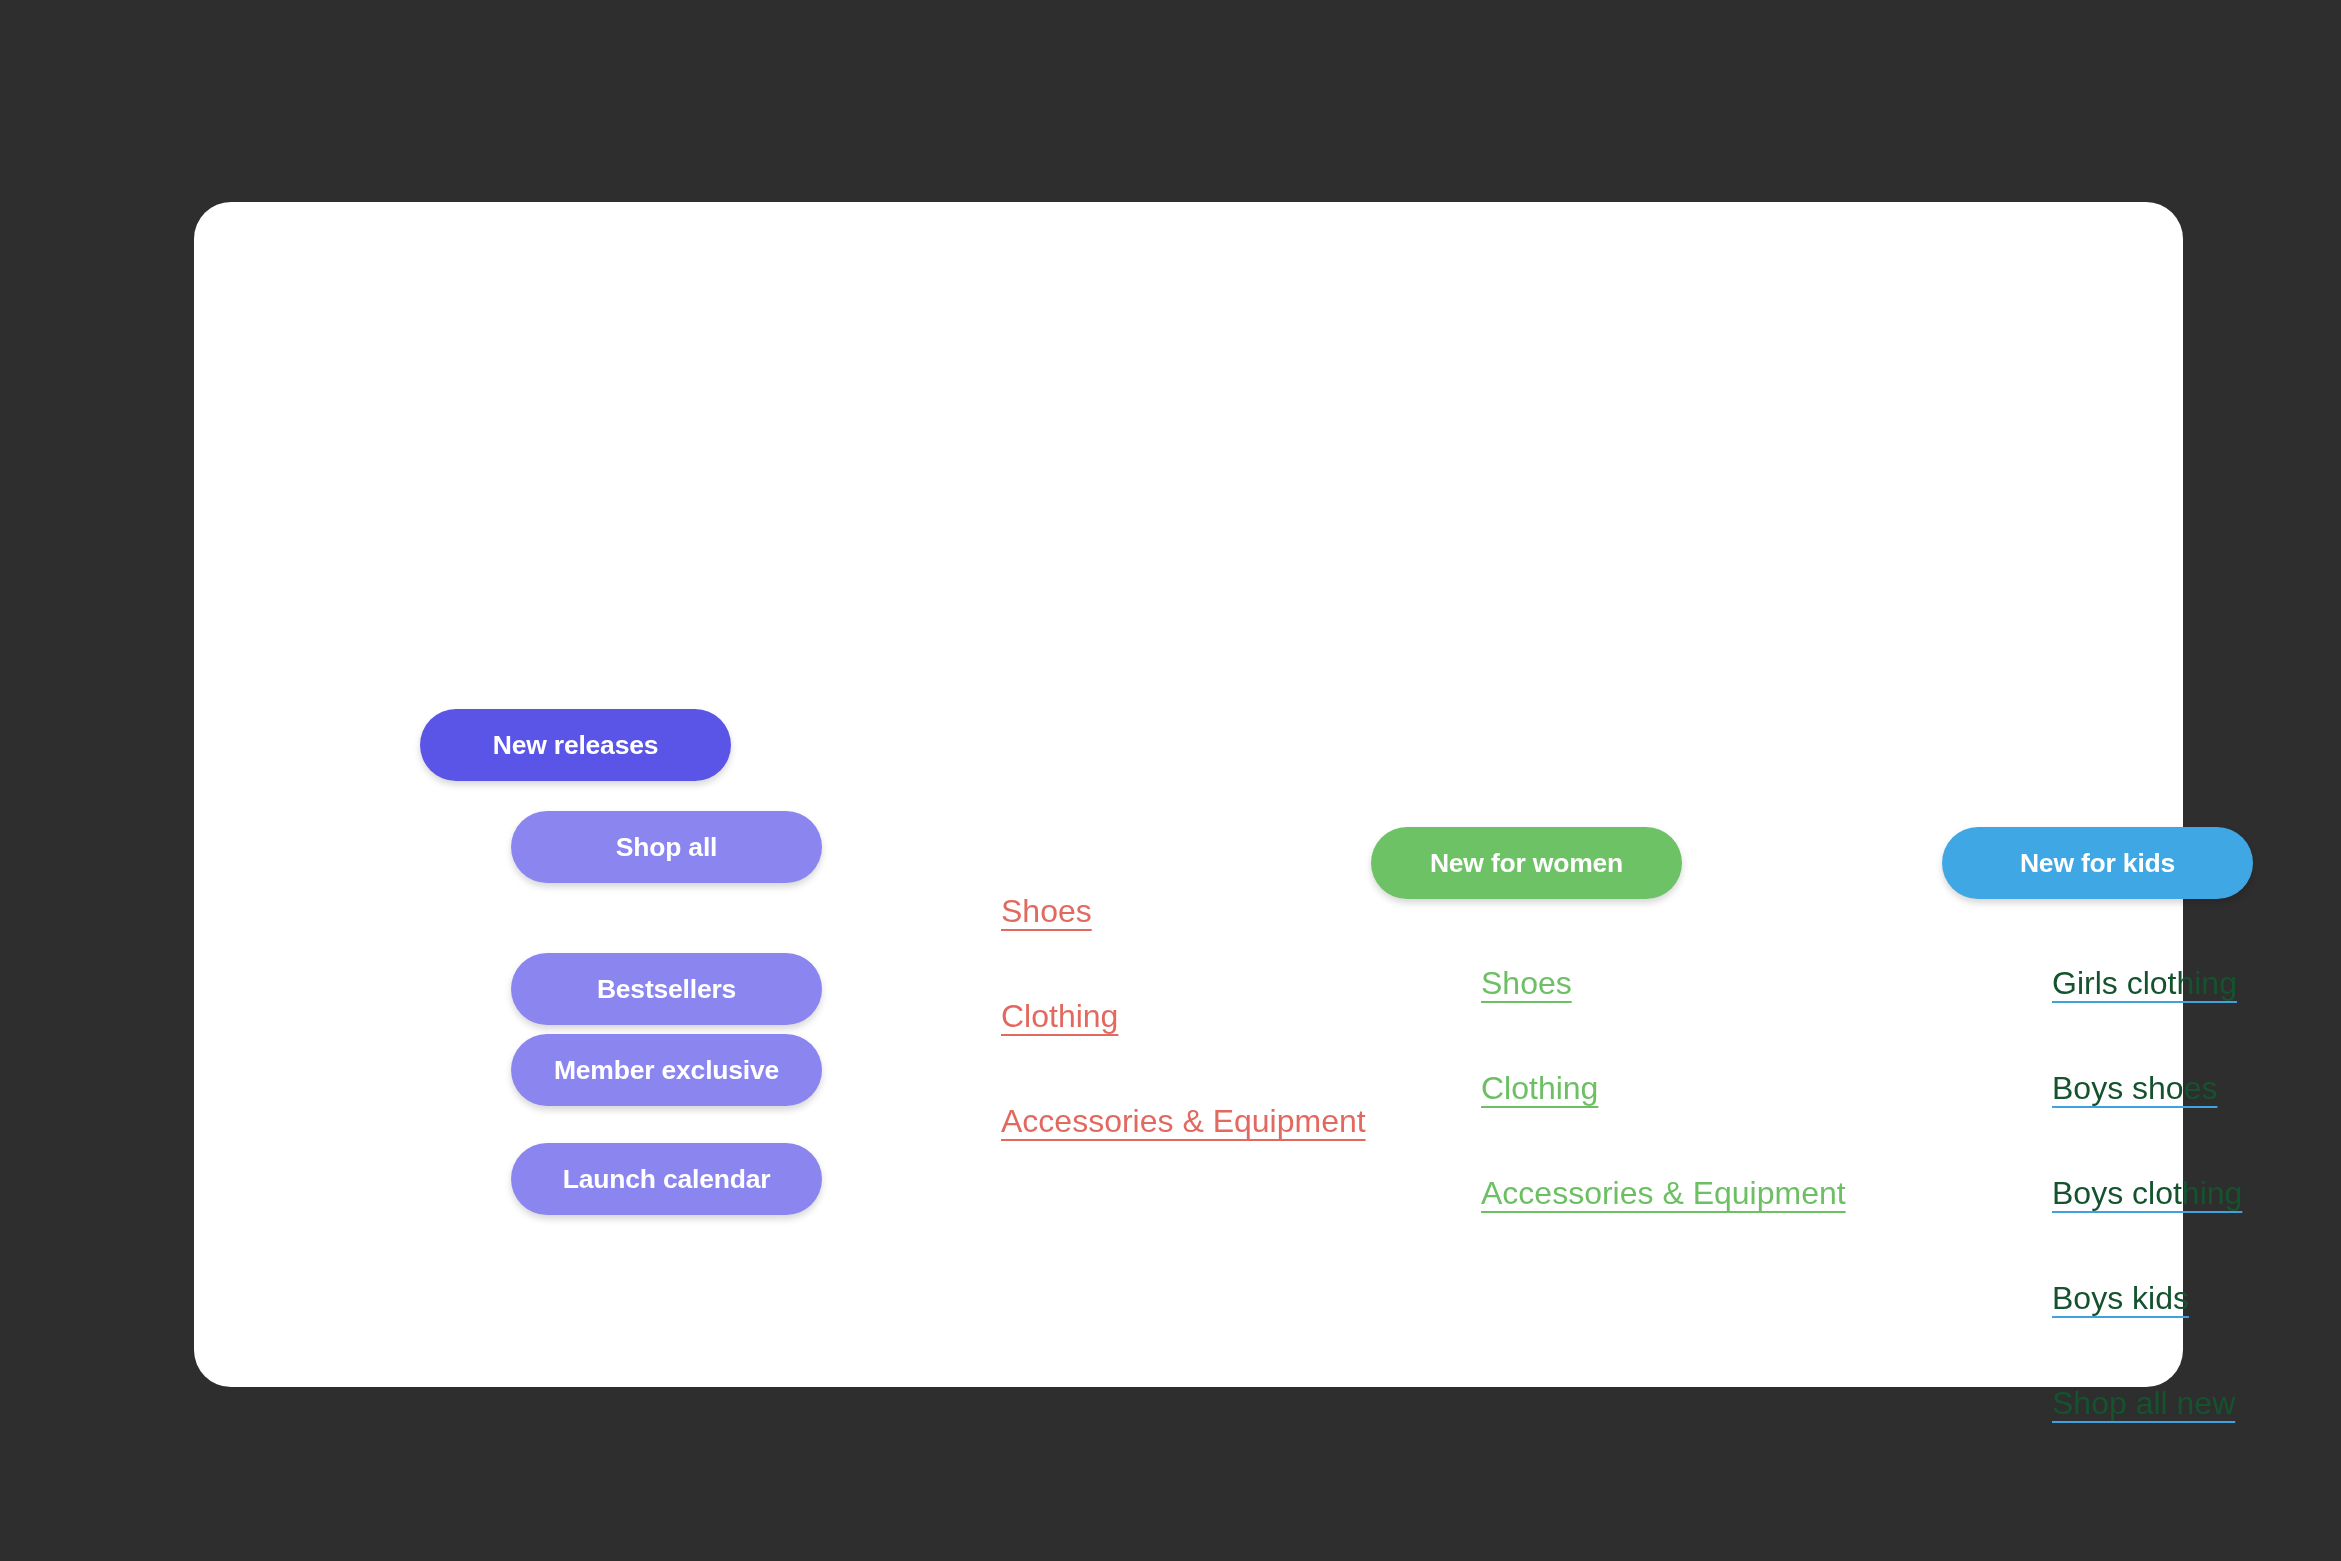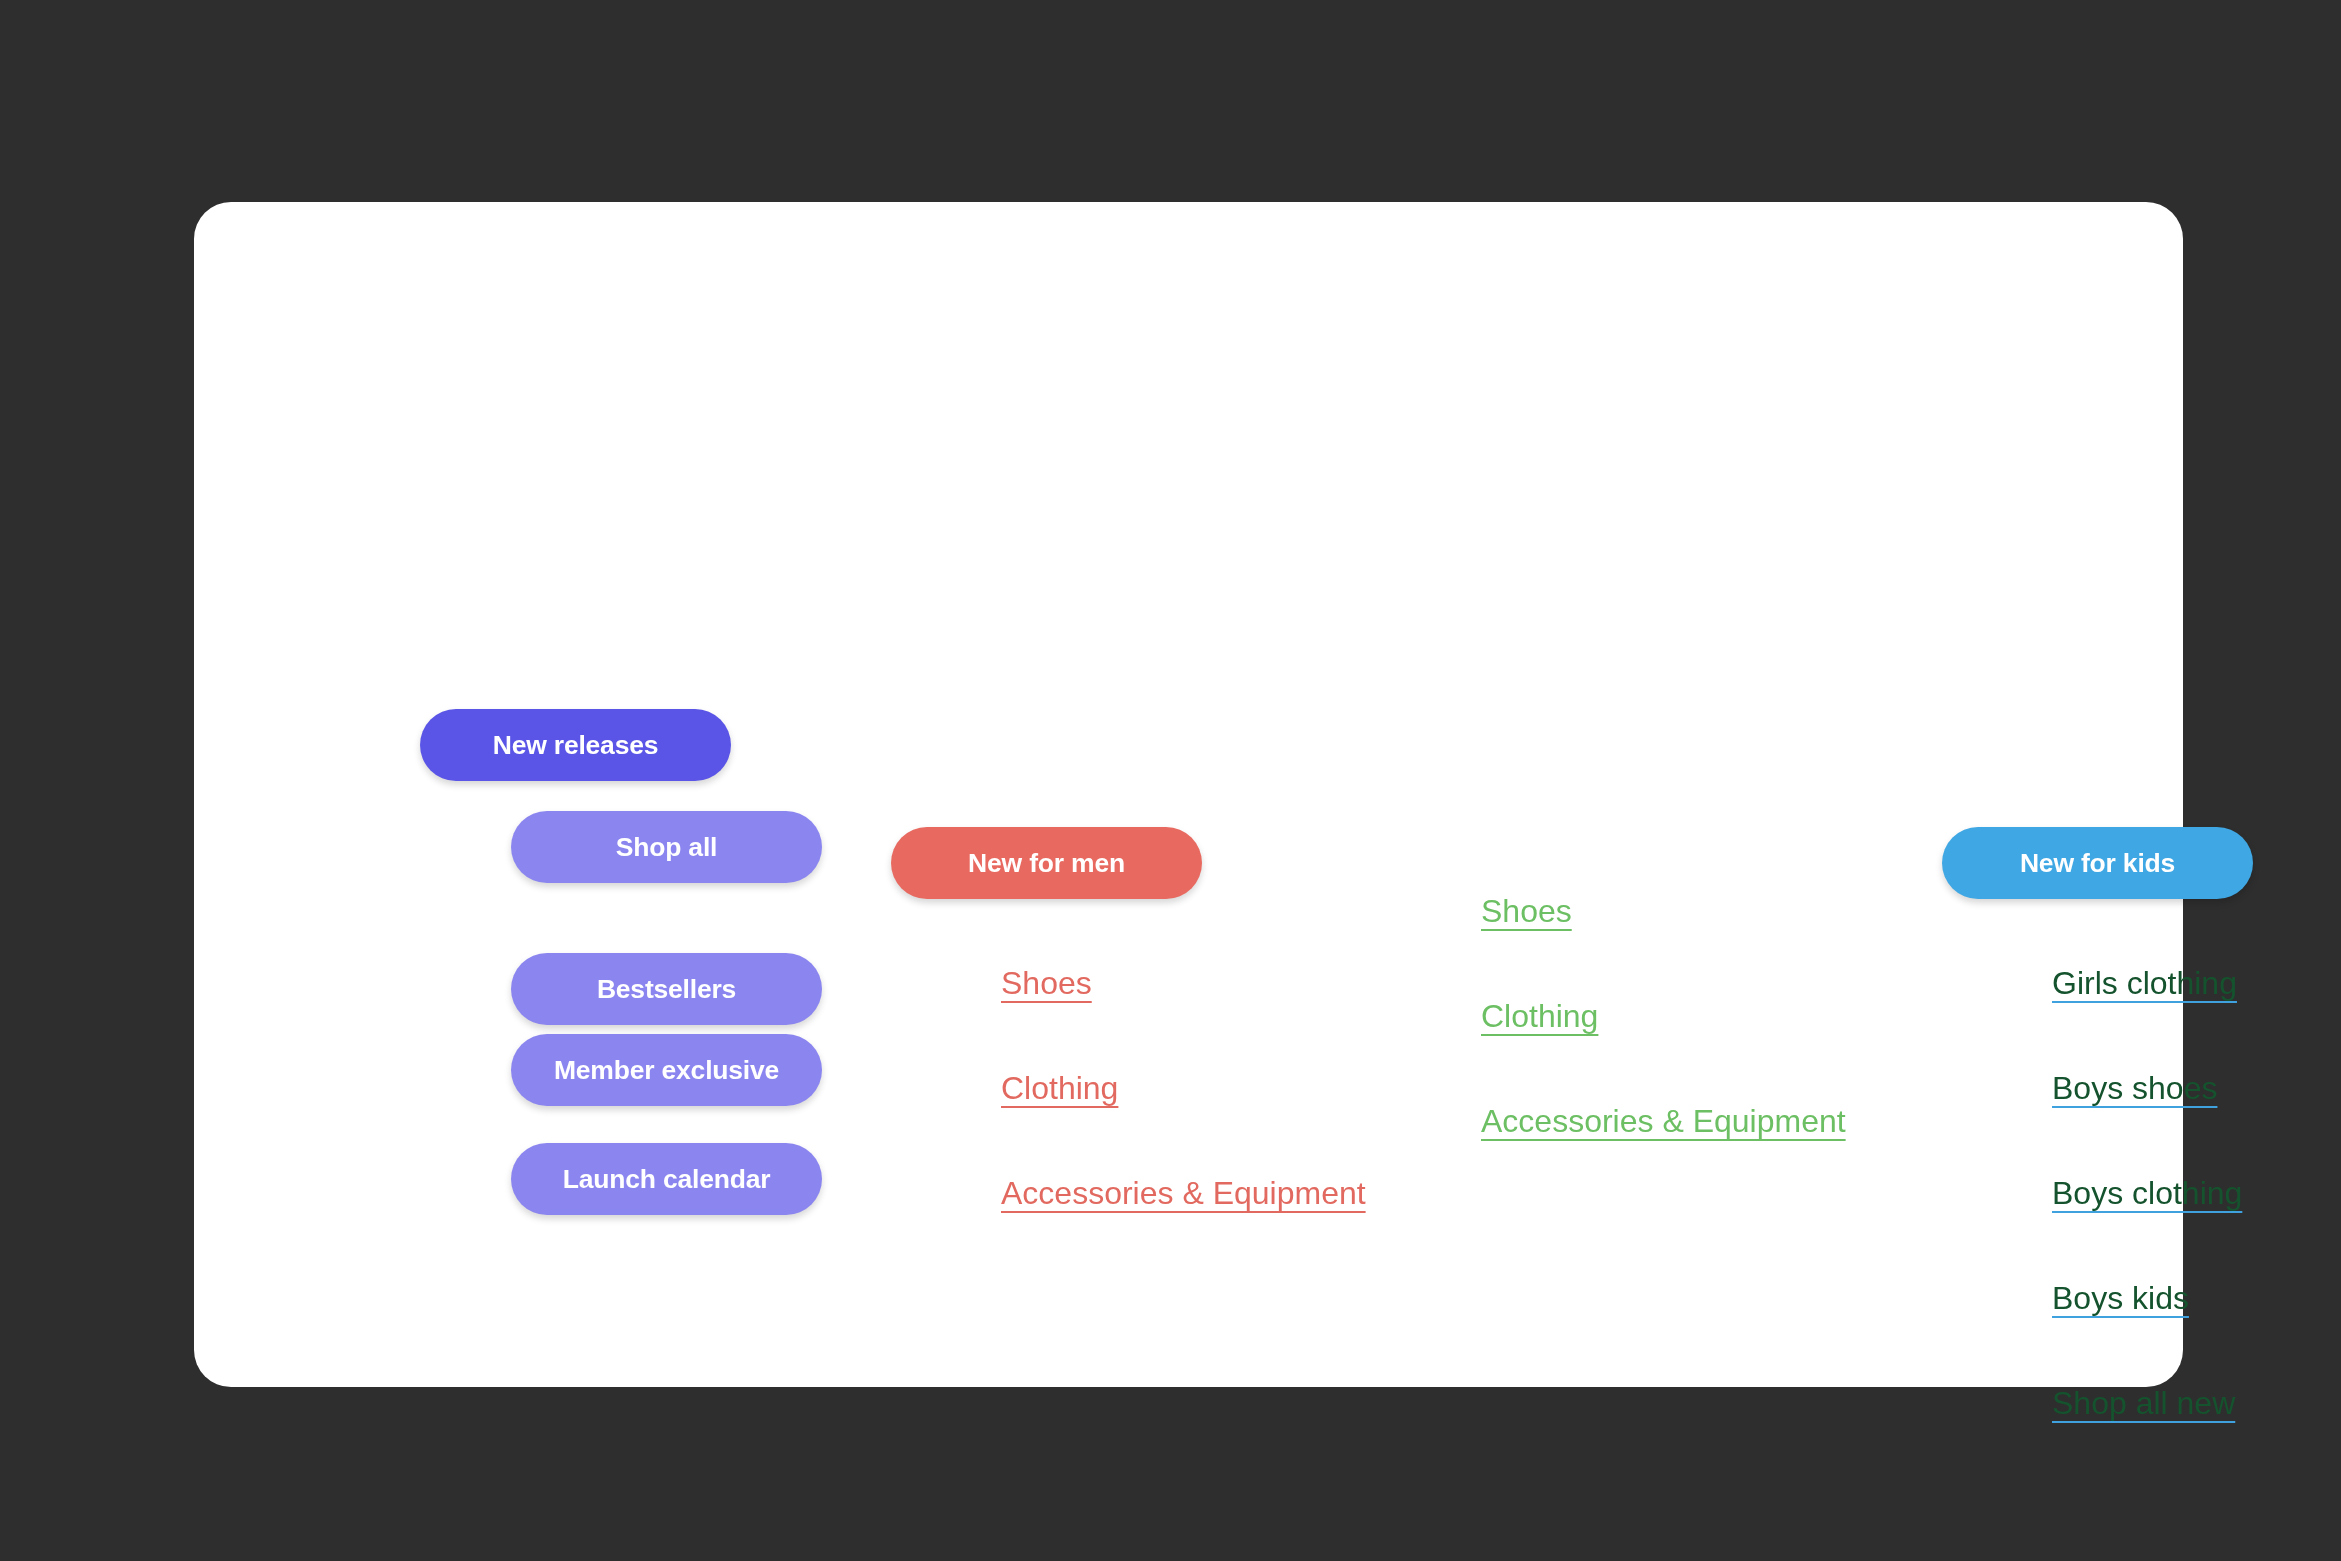--- a/index.html
+++ b/index.html
@@ -130,29 +130,29 @@
     <button class="pill pill-root">New releases</button>
 
     <div class="col-sidebar">
       <button class="pill">Shop all</button>
       <button class="pill">Bestsellers</button>
       <button class="pill">Member exclusive</button>
       <button class="pill">Launch calendar</button>
     </div>
 
     <div class="col-cat men">
-      <button class="pill">New for men</button>
       <div class="links">
         <a class="link">Shoes</a>
         <a class="link">Clothing</a>
         <a class="link">Accessories &amp; Equipment</a>
       </div>
     </div>
 
     <div class="col-cat women">
+      <button class="pill">New for women</button>
       <div class="links">
         <a class="link">Shoes</a>
         <a class="link">Clothing</a>
         <a class="link">Accessories &amp; Equipment</a>
       </div>
     </div>
 
     <div class="col-cat kids">
       <button class="pill">New for kids</button>
       <div class="links">

